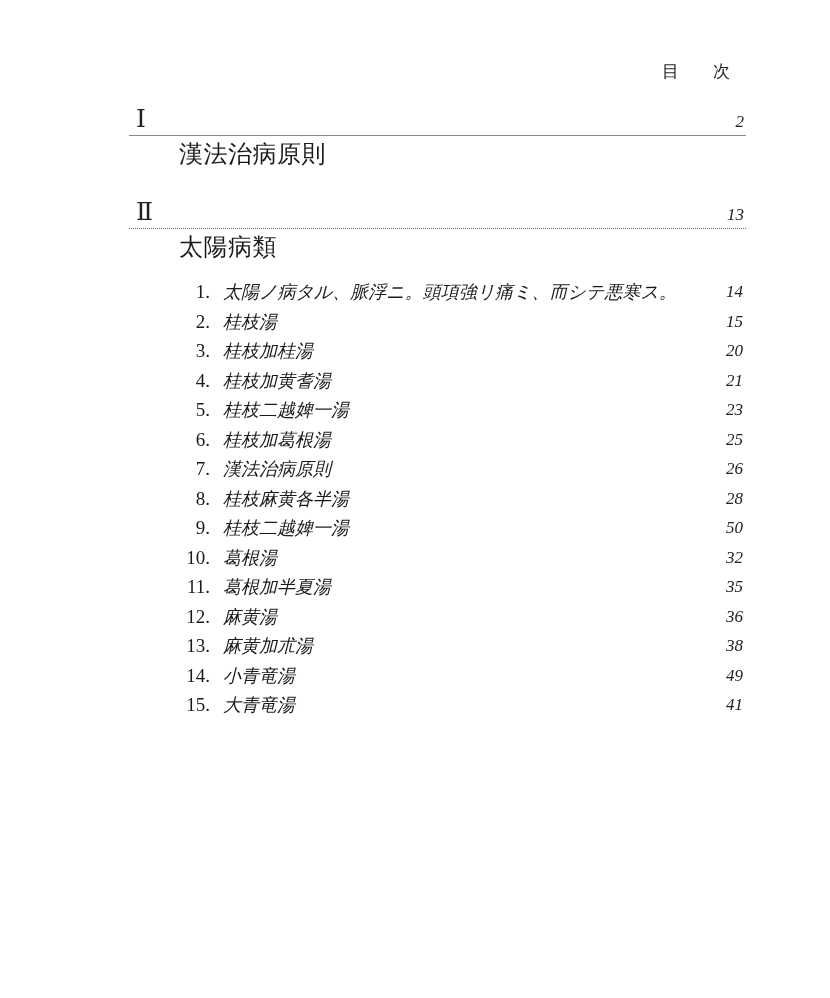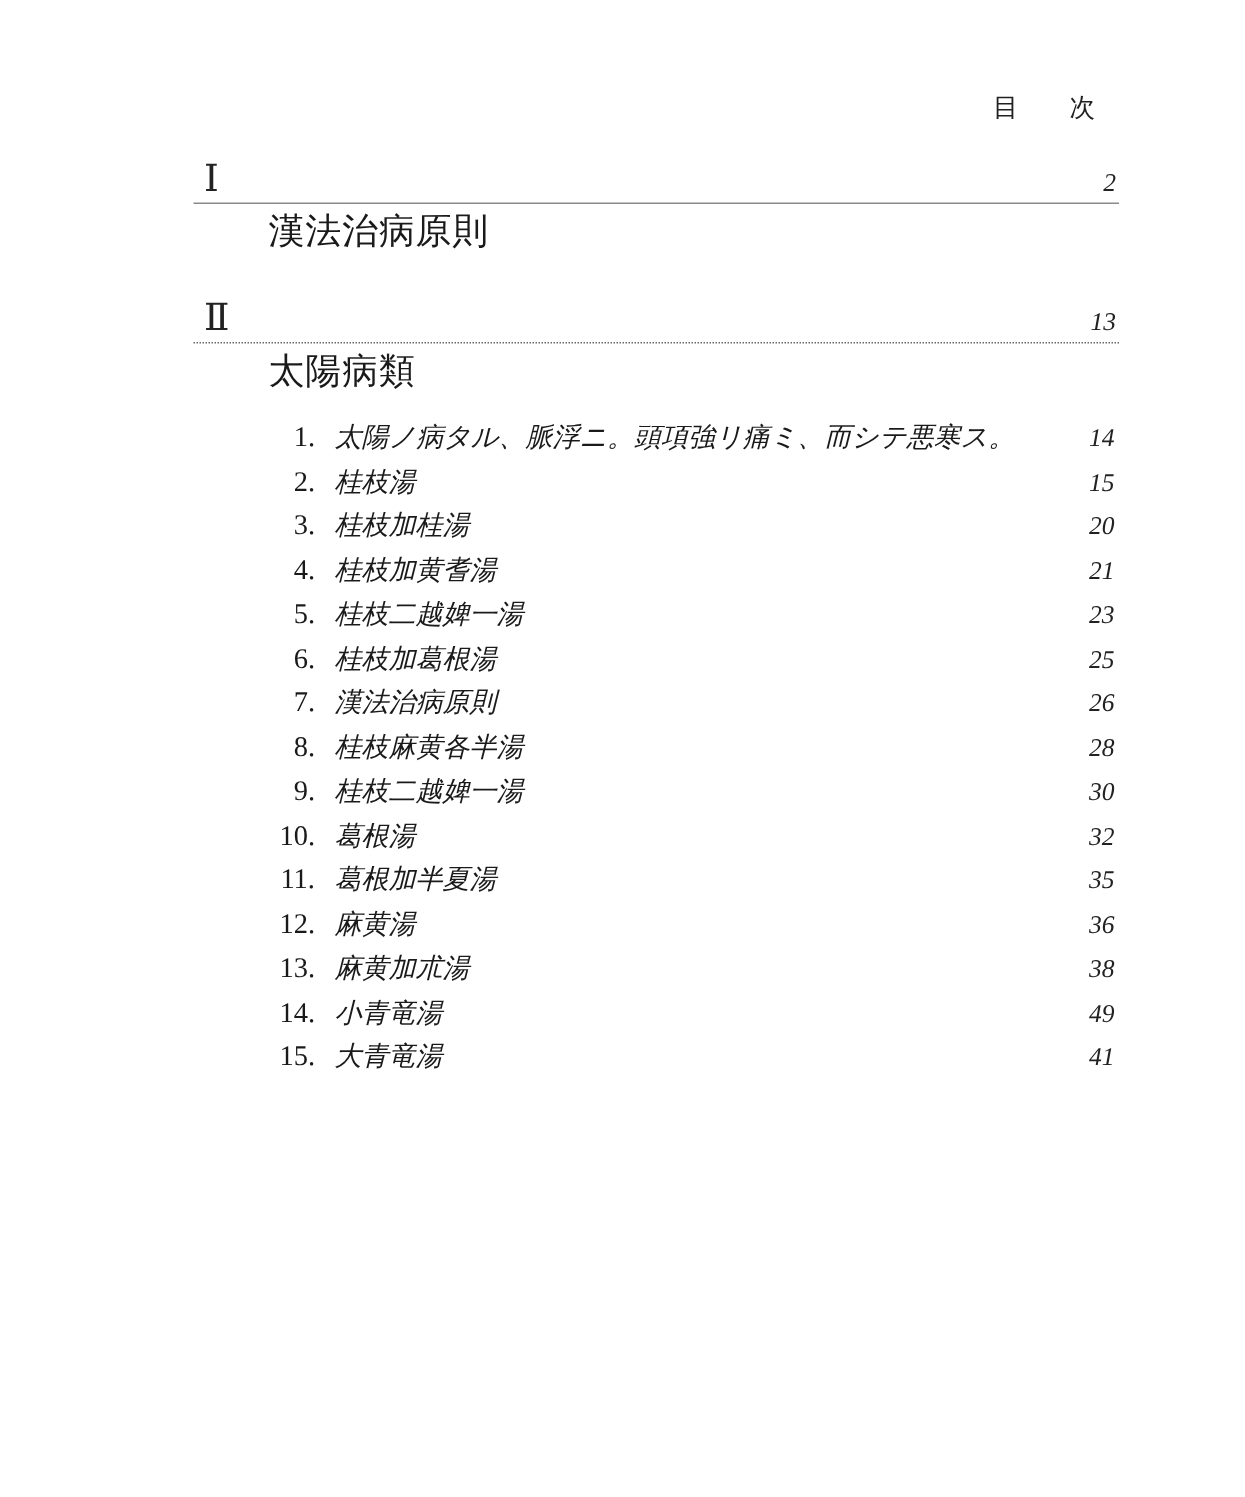--- a/index.html
+++ b/index.html
@@ -171,21 +171,21 @@
       <span class="page">26</span>
     </li>
   <li class="toc-item">
       <span class="num">8.</span>
       <span class="label">桂枝麻黄各半湯</span>
       <span class="page">28</span>
     </li>
   <li class="toc-item">
       <span class="num">9.</span>
       <span class="label">桂枝二越婢一湯</span>
-      <span class="page">30</span>
+      <span class="page">50</span>
     </li>
   <li class="toc-item">
       <span class="num">10.</span>
       <span class="label">葛根湯</span>
       <span class="page">32</span>
     </li>
   <li class="toc-item">
       <span class="num">11.</span>
       <span class="label">葛根加半夏湯</span>
       <span class="page">35</span>

